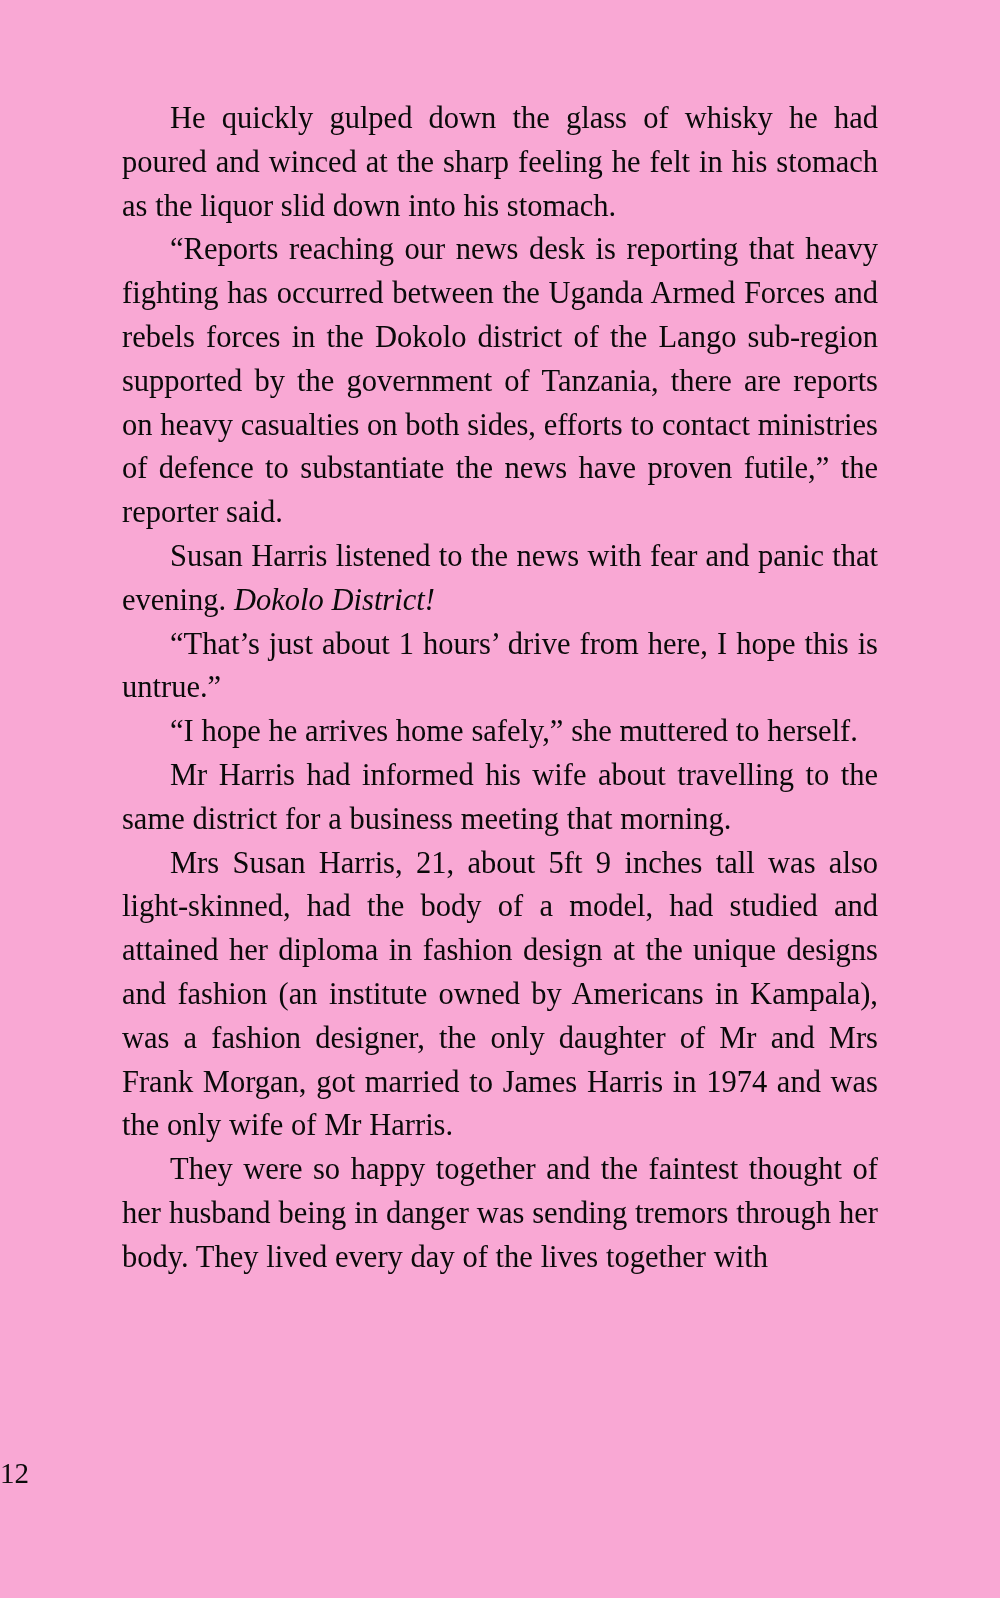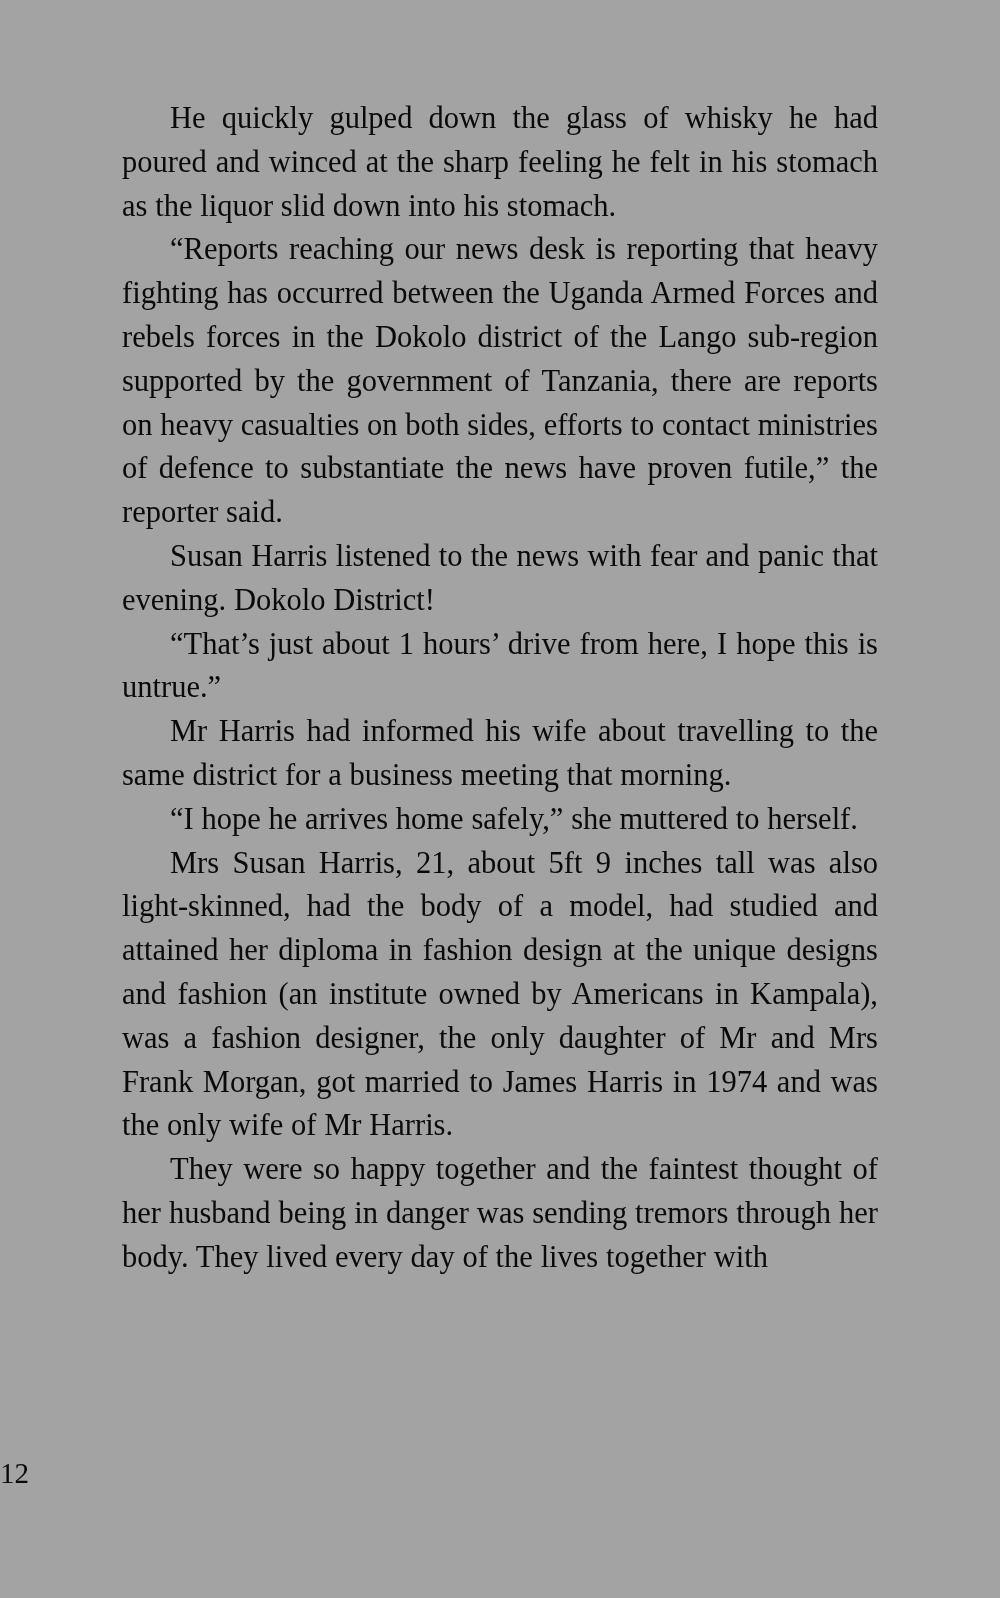--- a/index.html
+++ b/index.html
@@ -6,21 +6,21 @@
   html, body {
     margin: 0;
     padding: 0;
     background: #ffffff;
   }
   .page {
     position: relative;
     width: 1000px;
     height: 1598px;
     margin: 0 auto;
-    background: #a3a3a3;
+    background: #f9a8d4;
     box-sizing: border-box;
     overflow: hidden;
   }
   .text-block {
     position: absolute;
     left: 122px;
     top: 97px;
     width: 756px;
   }
   .para {
@@ -32,20 +32,21 @@
     font-family: "Liberation Serif", "DejaVu Serif", serif;
     font-size: 30.5px;
     line-height: 43.8px;
     color: #0a0a0a;
     -webkit-font-smoothing: antialiased;
     hyphens: none;
     word-spacing: 0.005em;
   }
   
   .para .italic {
+    font-style: italic;
   }
   
   .para.dense {
     word-spacing: -0.004em;
   }
   .page-number {
     position: absolute;
     left: 0;
     right: 0;
     top: 1455px;
@@ -65,23 +66,23 @@
 
     <p class="para">He quickly gulped down the glass of whisky he had poured and winced at the sharp feeling he felt in his stomach as the liquor slid down into his stomach.</p>
 
 
     <p class="para dense">“Reports reaching our news desk is reporting that heavy fighting has occurred between the Uganda Armed Forces and rebels forces in the Dokolo district of the Lango sub-region supported by the government of Tanzania, there are reports on heavy casualties on both sides, efforts to contact ministries of defence to substantiate the news have proven futile,” the reporter said.</p>
 
     <p class="para"><span>Susan Harris listened to the news with fear and panic that evening. </span><span class="italic">Dokolo District!</span><span></span></p>
 
     <p class="para">“That’s just about 1 hours’ drive from here, I hope this is untrue.”</p>
 
+    <p class="para">“I hope he arrives home safely,” she muttered to herself.</p>
+
     <p class="para">Mr Harris had informed his wife about travelling to the same district for a business meeting that morning.</p>
-
-    <p class="para">“I hope he arrives home safely,” she muttered to herself.</p>
 
     <p class="para">Mrs Susan Harris, 21, about 5ft 9 inches tall was also light-skinned, had the body of a model, had studied and attained her diploma in fashion design at the unique designs and fashion (an institute owned by Americans in Kampala), was a fashion designer, the only daughter of Mr and Mrs Frank Morgan, got married to James Harris in 1974 and was the only wife of Mr Harris.</p>
 
     <p class="para">They were so happy together and the faintest thought of her husband being in danger was sending tremors through her body. They lived every day of the lives together with</p>
 
   </div>
 
   <div class="page-number">12</div>
 
 </div>

